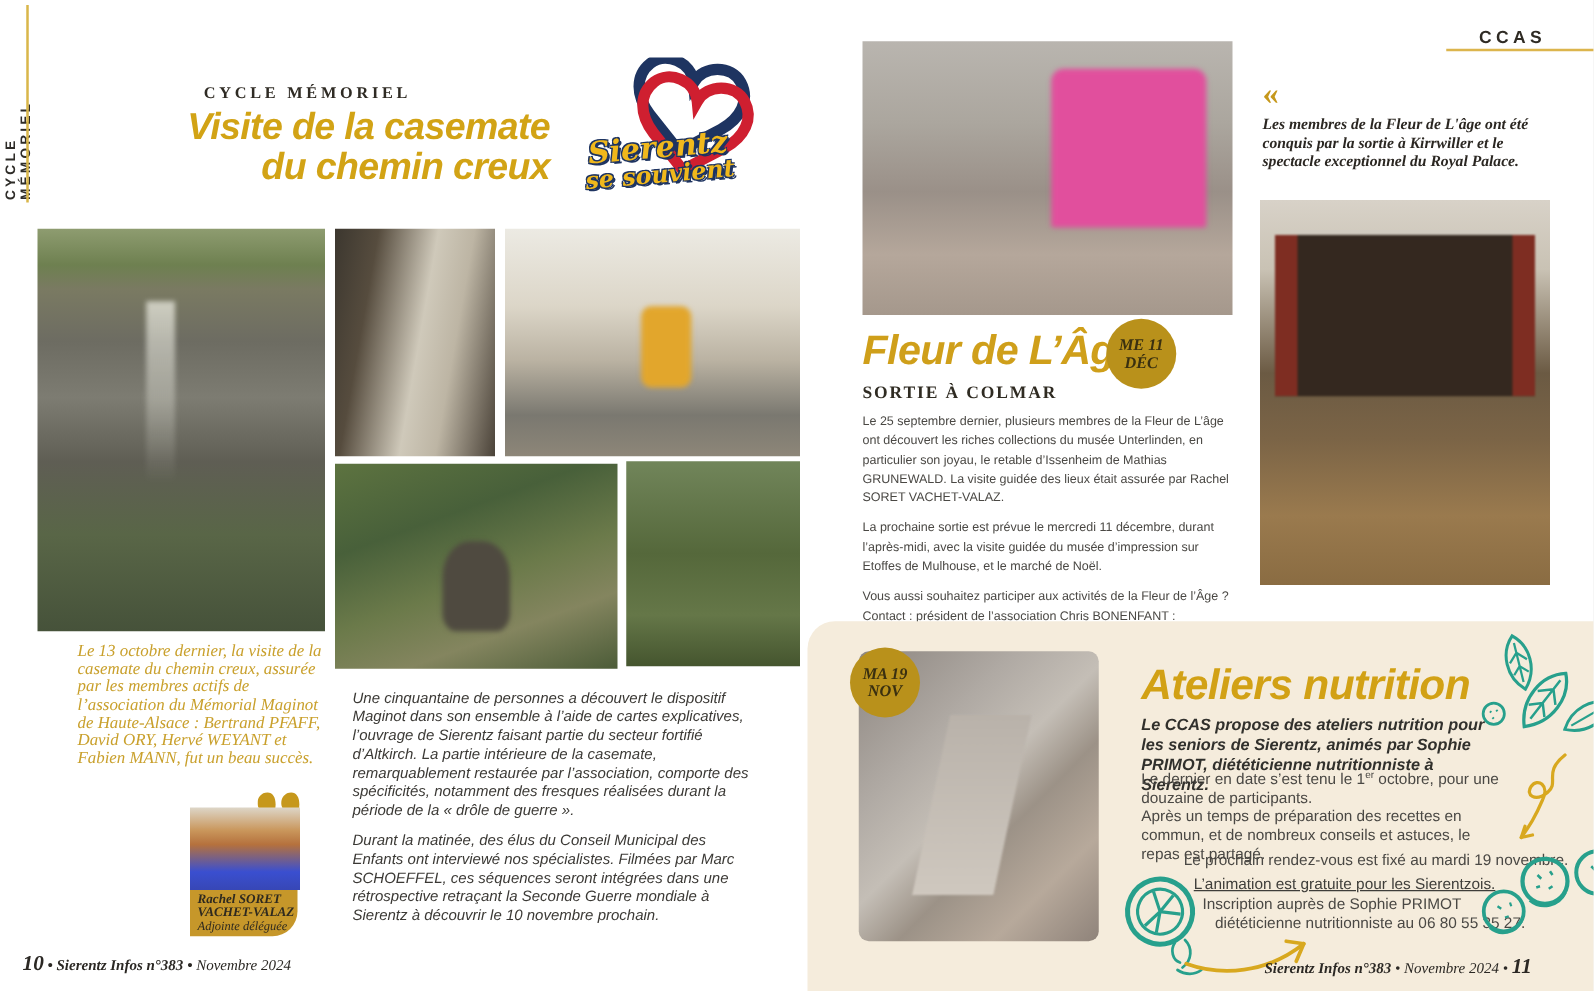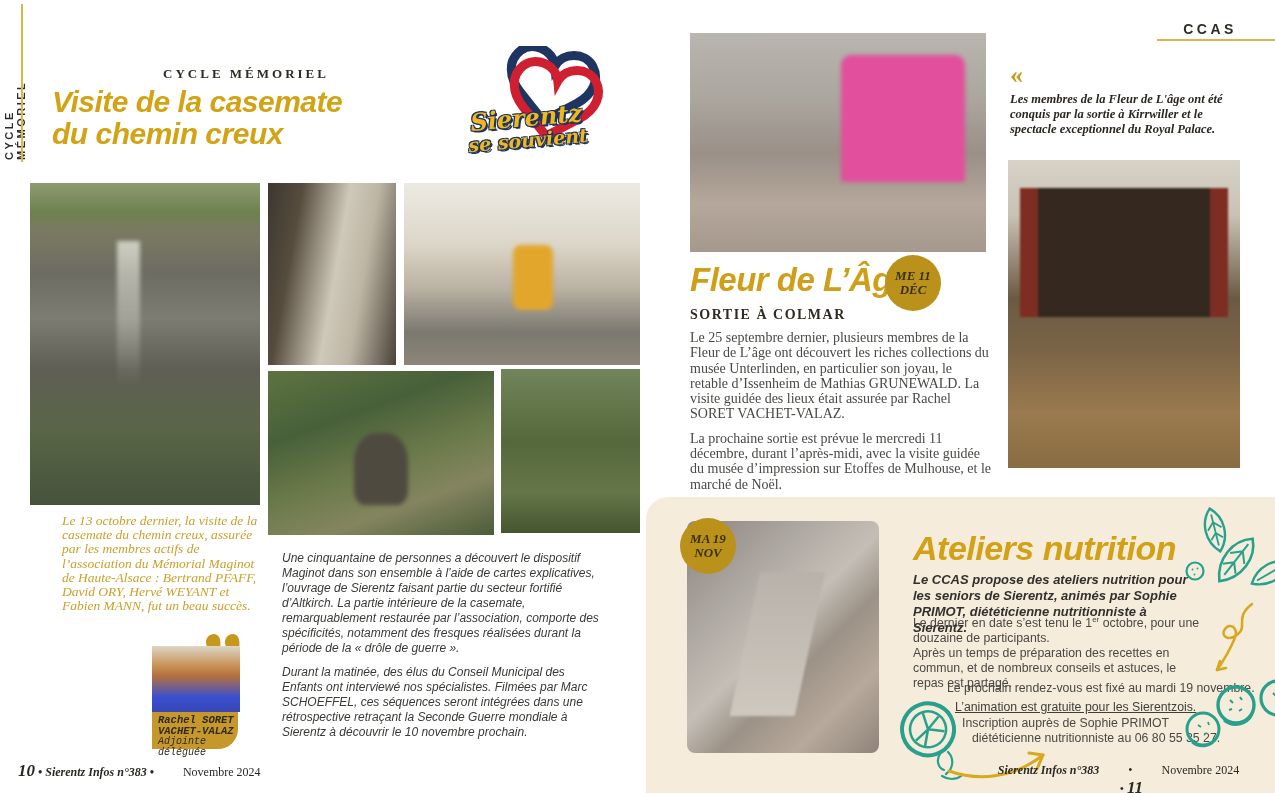--- a/index.html
+++ b/index.html
@@ -6,21 +6,21 @@
   .page{position:relative;width:1275px;height:793px;background:#ffffff;overflow:hidden;
         font-family:"Liberation Sans",sans-serif;color:#3c3a36;}
   .abs{position:absolute;}
 
   
   .v-label{left:3px;top:36px;height:124px;writing-mode:vertical-rl;transform:rotate(180deg);
            font-size:11px;font-weight:bold;letter-spacing:2.5px;color:#2e2c28;}
   .v-rule{left:21px;top:4px;width:2px;height:158px;background:#d9b64a;}
   .kicker{left:70px;top:66px;width:352px;text-align:center;font-family:"Liberation Serif",serif;
           font-weight:bold;font-size:13px;letter-spacing:3px;color:#2f2b24;}
-  .main-title{left:52px;top:86px;width:388px;text-align:left;font-weight:bold;font-style:italic;
+  .main-title{left:52px;top:86px;width:388px;text-align:right;font-weight:bold;font-style:italic;
               font-size:30px;line-height:32px;color:#d2a315;letter-spacing:-.5px;}
   .logo{left:452px;top:50px;width:160px;height:122px;}
   .logo .txt{position:absolute;left:0px;top:56px;width:150px;text-align:center;transform:rotate(-5deg);
              font-family:"DejaVu Serif",serif;font-weight:bold;font-style:italic;color:#f0b81c;
              text-shadow:-1px -1px 0 #1e3461,1px -1px 0 #1e3461,-1px 1px 0 #1e3461,1px 1px 0 #1e3461,2px 2px 0 #1e3461;}
   .logo .l1{font-size:24px;line-height:24px;}
   .logo .l2{font-size:19px;line-height:20px;}
 
   .photo{position:absolute;}
   .ph-bunker{left:30px;top:183px;width:230px;height:322px;
@@ -39,32 +39,32 @@
     background:#4f4a40;border-radius:40% 40% 20% 20%;filter:blur(2px);}
   .ph-forest{left:501px;top:369px;width:139px;height:164px;
     background:linear-gradient(180deg,#71855a 0%,#55683b 45%,#657748 75%,#45552f 100%);}
 
   .lead{left:62px;top:514px;width:208px;font-family:"Liberation Serif",serif;font-style:italic;
         font-size:13.5px;line-height:14.2px;color:#c9a02c;}
   .quote-icon{left:206px;top:633px;}
   .portrait{left:152px;top:646px;width:88px;height:66px;
     background:linear-gradient(180deg,#ddd6c8 0%,#c9965b 28%,#b5713d 45%,#3a4fd0 78%,#3747b5 100%);}
   .caption-box{left:152px;top:712px;width:86px;height:37px;background:#c6972a;border-radius:0 0 20px 0;
-        padding:3px 0 0 6px;box-sizing:border-box;font-family:Liberation Mono, monospace;color:#2f2a1f;}
+        padding:3px 0 0 6px;box-sizing:border-box;font-family:Liberation Serif, serif;color:#2f2a1f;}
   .caption-box .nm{font-weight:bold;font-style:italic;font-size:10.5px;line-height:10.5px;}
   .caption-box .rl{font-style:italic;font-size:10px;line-height:11px;}
 
   .body-col{left:282px;top:551px;width:326px;font-style:italic;font-size:12px;line-height:15px;color:#3b3935;}
   .body-col p{margin:0 0 9px 0;}
   .body-col p.strong{font-weight:bold;font-size:12.5px;}
 
   .footer{font-family:"Liberation Serif",serif;color:#2b2824;font-size:12px;}
   .footer .pg{font-weight:bold;font-style:italic;font-size:17px;}
   .footer .iss{font-weight:bold;font-style:italic;}
-  .footer .dt{margin-left:26px;}
+  .footer .dt{font-style:italic;}
   .footer-left{left:18px;top:761px;width:330px;}
   .footer-right{left:990px;top:763px;width:257px;text-align:center;}
 
   
   .ccas{left:1150px;top:21px;width:120px;text-align:center;font-weight:bold;font-size:14px;
         letter-spacing:3.5px;color:#2f2b24;}
   .ccas-rule{left:1157px;top:39px;width:118px;height:2px;background:#dcb54d;}
   .ph-palace{left:690px;top:33px;width:296px;height:219px;
     background:linear-gradient(180deg,#b9b5af 0%,#aba69e 30%,#9a9088 55%,#b5a79b 78%,#a5988c 100%);}
   .ph-palace::after{content:"";position:absolute;right:7%;top:10%;width:42%;height:58%;
@@ -79,21 +79,21 @@
 
   .fleur-title{left:690px;top:261px;font-weight:bold;font-style:italic;font-size:33px;color:#cf9f1a;letter-spacing:-.5px;}
   .badge{position:absolute;width:56px;height:56px;border-radius:50%;background:#b9911b;
          display:flex;align-items:center;justify-content:center;text-align:center;
          font-family:"Liberation Serif",serif;font-weight:bold;font-style:italic;font-size:13px;
          line-height:14px;color:#3a3010;}
   .badge-me{left:885px;top:255px;}
   .badge-ma{left:680px;top:518px;}
   .subhead{left:690px;top:307px;font-family:"Liberation Serif",serif;font-weight:bold;font-size:14px;
            letter-spacing:1.5px;color:#2f2b22;}
-  .fleur-col{left:690px;top:330px;width:302px;font-size:14px;line-height:15.3px;color:#4a4844;font-family:Liberation Serif, serif;}
+  .fleur-col{left:690px;top:330px;width:302px;font-size:10px;line-height:15.3px;color:#4a4844;}
   .fleur-col p{margin:0 0 9px 0;}
   .fleur-col .ln{display:block;}
 
   .beige{left:646px;top:497px;width:629px;height:296px;background:#f5ecdc;border-radius:22px 0 0 0;}
   .ph-nutrition{left:687px;top:521px;width:192px;height:232px;border-radius:8px;
     background:linear-gradient(135deg,#8d8680 0%,#b0aaa4 30%,#c4beb6 48%,#9c9287 62%,#b7a99b 80%,#8f837a 100%);}
   .ph-nutrition::after{content:"";position:absolute;left:30%;top:22%;width:34%;height:62%;
     background:linear-gradient(180deg,#b9b2aa,#cfc8bf);transform:skewX(-12deg);filter:blur(1px);}
   .ateliers-title{left:913px;top:529px;font-weight:bold;font-style:italic;font-size:34px;color:#d2a115;letter-spacing:-.5px;}
   .n-intro{left:913px;top:572px;width:288px;font-weight:bold;font-style:italic;font-size:13px;

